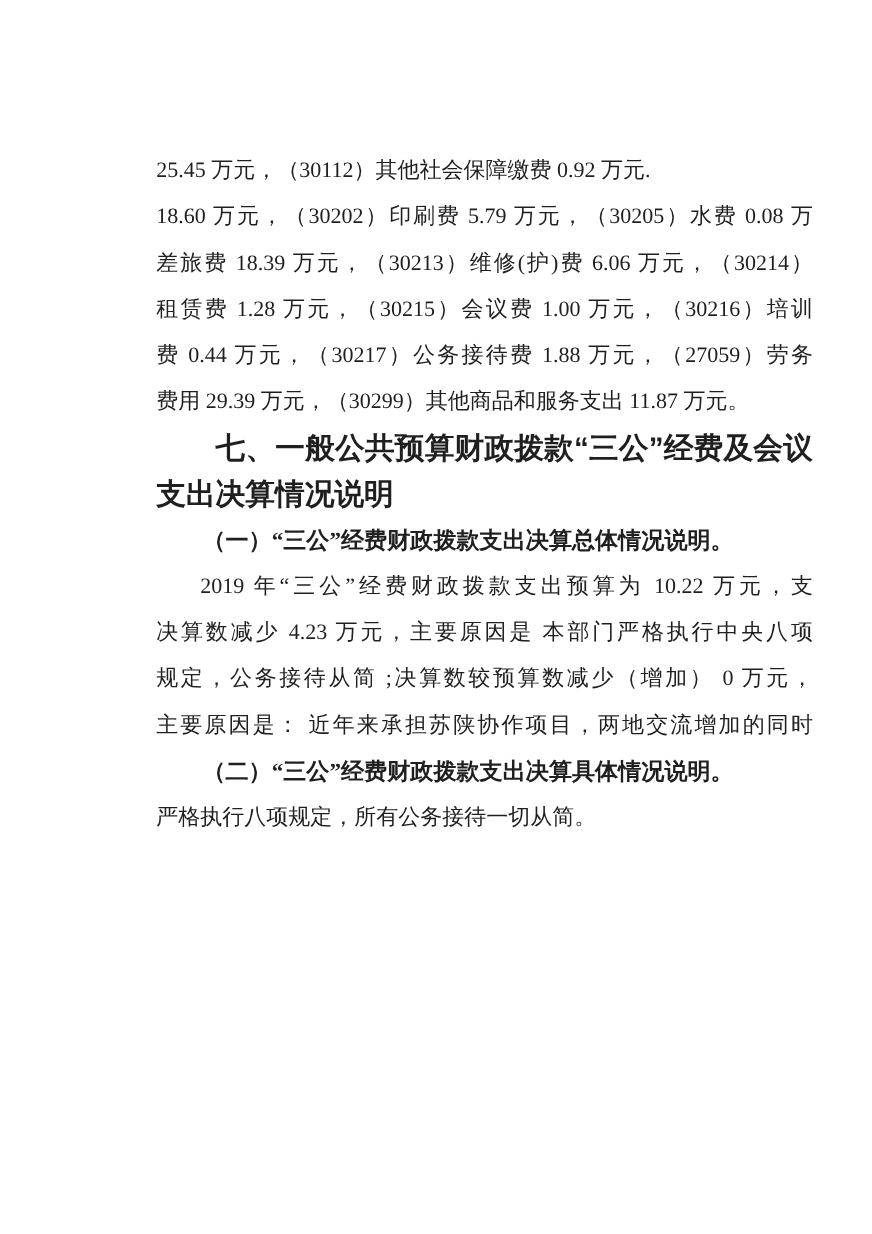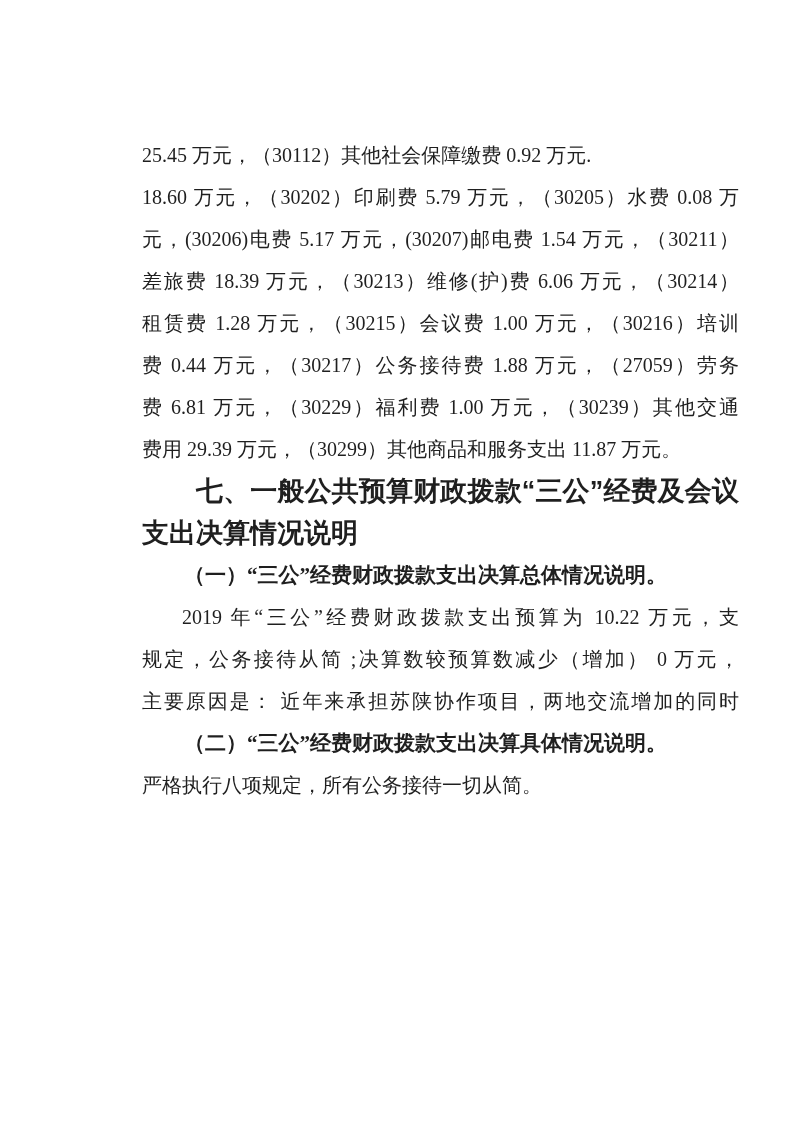--- a/index.html
+++ b/index.html
@@ -60,29 +60,28 @@
     font-style: italic;
   }
 </style>
 </head>
 <body>
 
 <div class="page">
   <div class="content">
       <div class="line body">25.45 万元，（30112）其他社会保障缴费 0.92 万元.</div>
       <div class="line body justify">18.60 万元，（30202）印刷费 5.79 万元，（30205）水费 0.08 万</div>
-      <div class="line body justify">元，(30206)电费 5.17 万元，(30207)邮电费 1.54 万元，（30211）</div>
       <div class="line body justify">差旅费 18.39 万元，（30213）维修(护)费 6.06 万元，（30214）</div>
       <div class="line body justify">租赁费 1.28 万元，（30215）会议费 1.00 万元，（30216）培训</div>
       <div class="line body justify">费 0.44 万元，（30217）公务接待费 1.88 万元，（27059）劳务</div>
-      <div class="line body justify">费 6.81 万元，（30229）福利费 1.00 万元，（30239）其他交通</div>
       <div class="line body">费用 29.39 万元，（30299）其他商品和服务支出 11.87 万元。</div>
       <div class="line heading1 justify indent">七、一般公共预算财政拨款“三公”经费及会议费、培训费</div>
       <div class="line heading1">支出决算情况说明</div>
       <div class="line subheading indent">（一）“三公”经费财政拨款支出决算总体情况说明。</div>
       <div class="line body justify indent">2019 年“三公”经费财政拨款支出预算为 10.22 万元，支</div>
+      <div class="line body justify">决算数减少 4.23 万元，主要原因是 本部门严格执行中央八项</div>
       <div class="line body justify">规定，公务接待从简 ;决算数较预算数减少（增加） 0 万元，</div>
       <div class="line body justify">主要原因是： 近年来承担苏陕协作项目，两地交流增加的同时</div>
       <div class="line subheading indent">（二）“三公”经费财政拨款支出决算具体情况说明。</div>
       <div class="line body">严格执行八项规定，所有公务接待一切从简。</div>
     </div>
   <div class="page-number">- 36 -</div>
 </div>
 
 </body></html>

